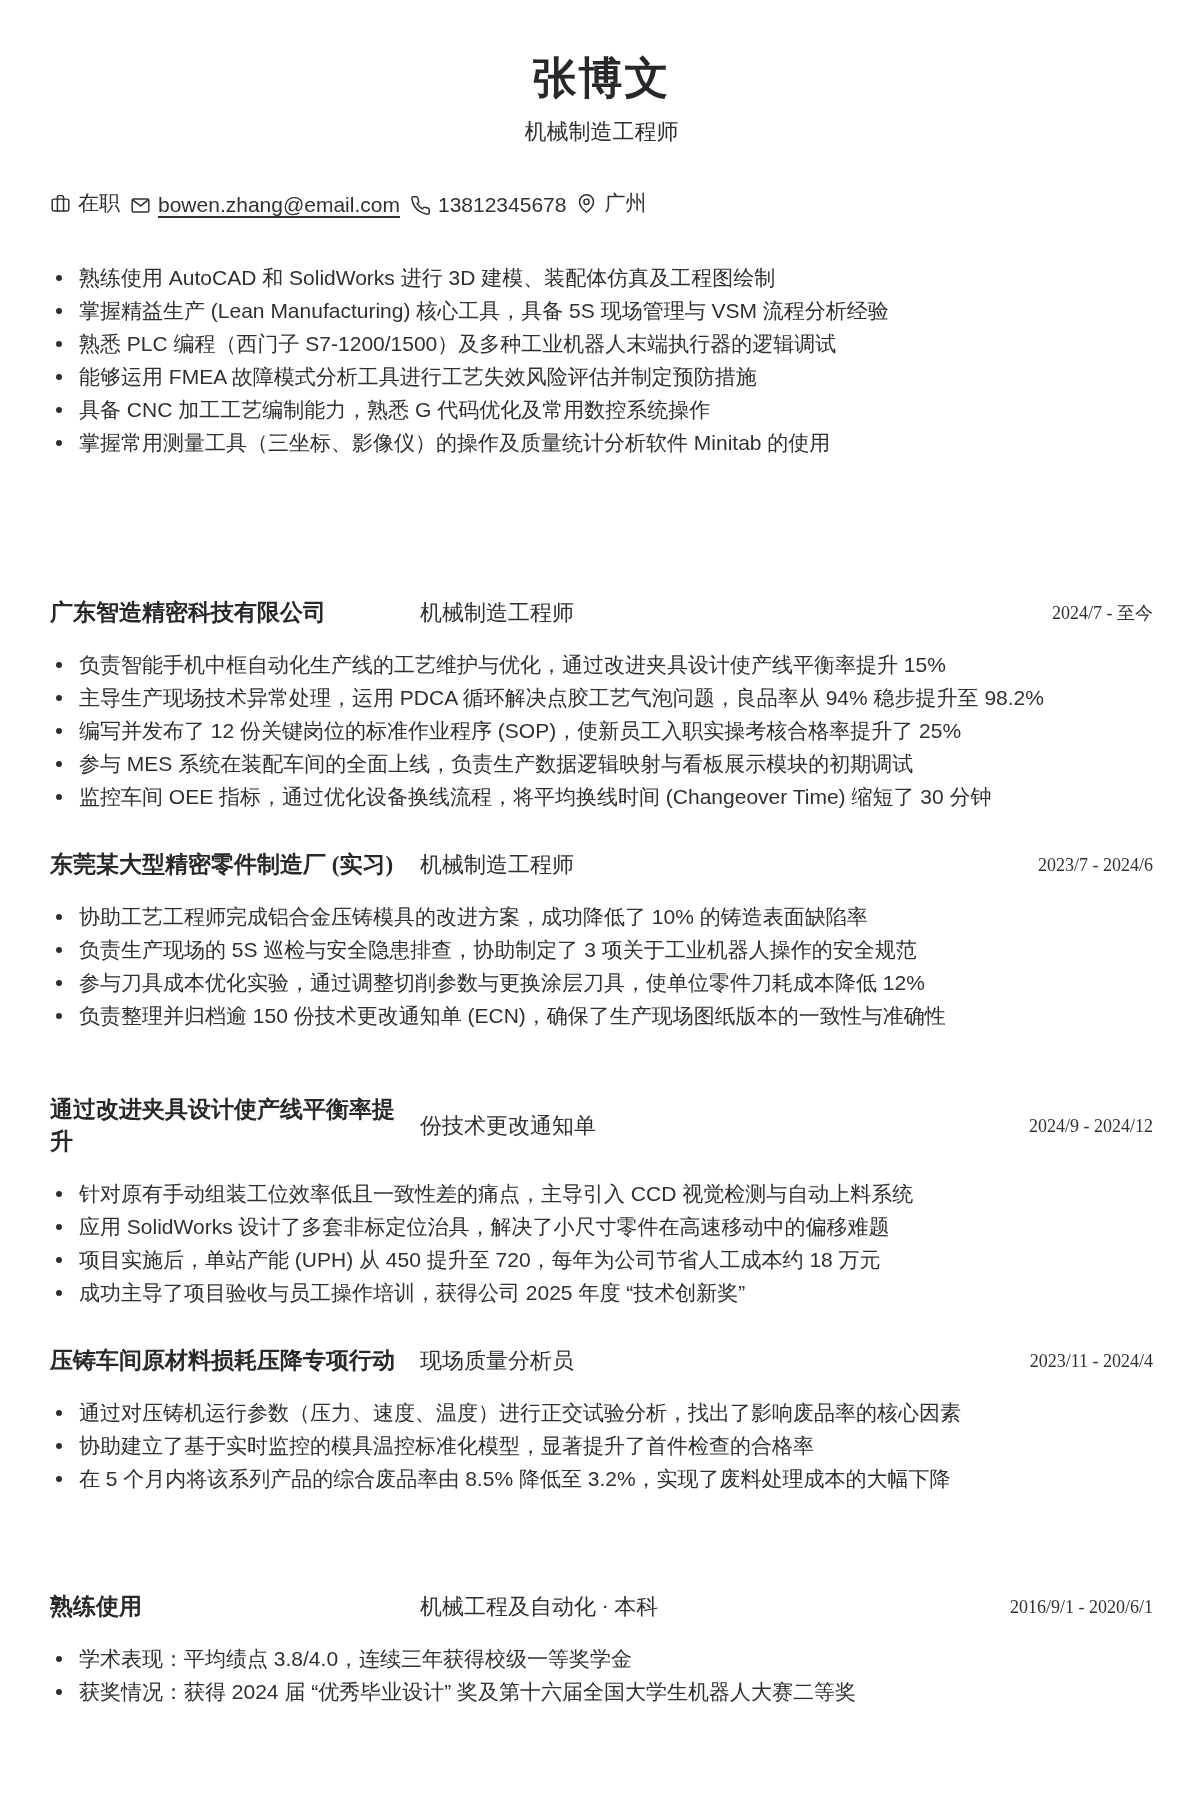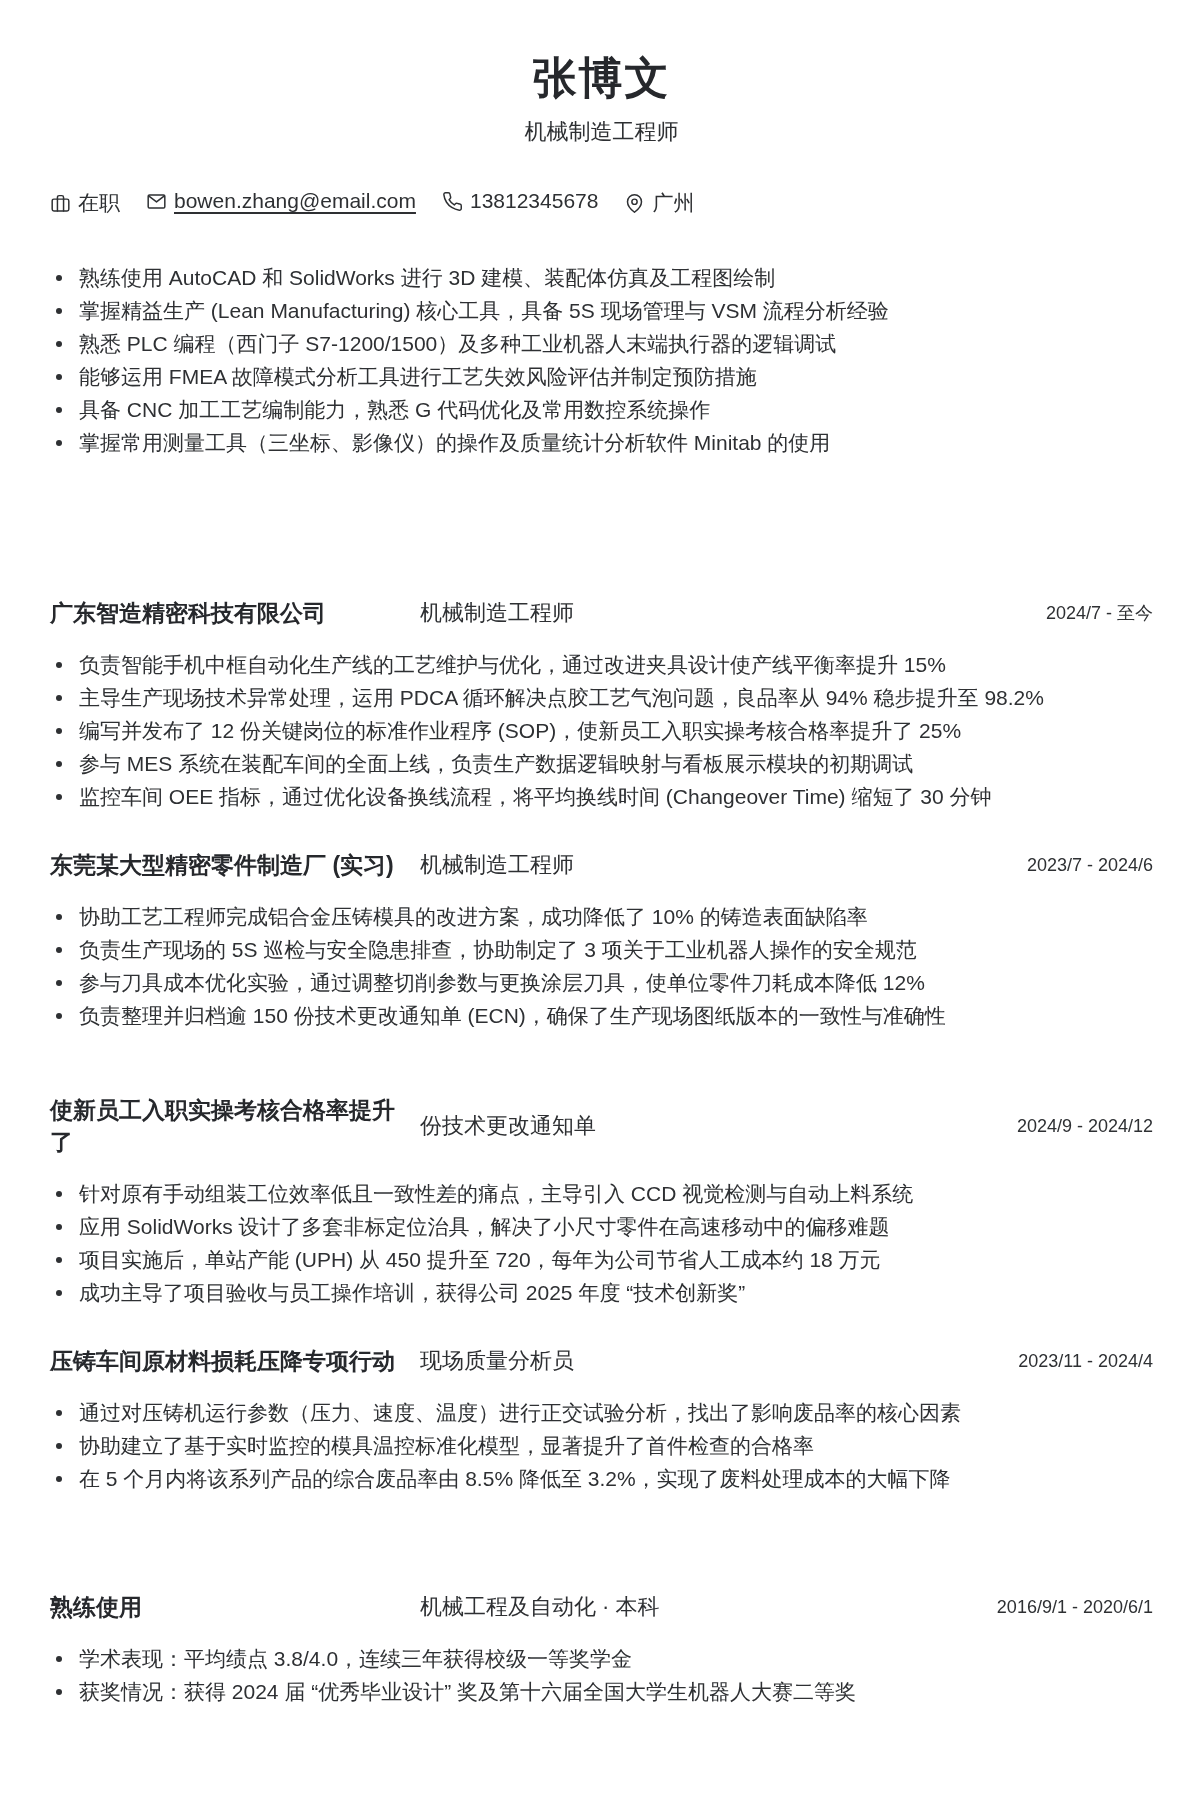--- a/index.html
+++ b/index.html
@@ -27,23 +27,23 @@
   }
   .subtitle {
     margin-top: 12px;
     text-align: center;
     font-size: 22px;
     color: #2e3033;
   }
   .contact {
     margin-top: 42px;
     display: flex;
-    align-items: flex-start;
+    align-items: flex-end;
     flex-wrap: wrap;
-    gap: 26px;
+    gap: 10px;
     font-size: 21px;
   }
   .contact-item { display: inline-flex; align-items: center; gap: 7px; }
   .contact-item svg { display: block; }
   .contact-item a { color: #2e3033; text-decoration: underline; text-underline-offset: 4px; }
   
   ul.bullets { list-style: none; margin: 0; padding: 0; }
   ul.bullets li {
     position: relative;
     padding-left: 29px;
@@ -63,20 +63,21 @@
   
   .skills { margin-top: 44px; }
   .section-experience { margin-top: 138px; }
   .section-projects   { margin-top: 62px; }
   .section-education  { margin-top: 96px; }
   .entry + .entry { margin-top: 36px; }
   .entry-header {
     display: flex;
     align-items: center;
     width: 100%;
+    font-family: Liberation Serif, serif;
   }
   .entry-title {
     flex: 0 0 370px;
     padding-right: 14px;
     font-size: 23px;
     font-weight: 700;
     color: #26282c;
     line-height: 32px;
   }
   .entry-role {
@@ -184,21 +185,21 @@
         <li>负责整理并归档逾 150 份技术更改通知单 (ECN)，确保了生产现场图纸版本的一致性与准确性</li>
       </ul>
     </div>
 
   </section>
 
   <section class="section-projects">
 
     <div class="entry">
       <div class="entry-header">
-        <div class="entry-title">使新员工入职实操考核合格率提升了</div>
+        <div class="entry-title">通过改进夹具设计使产线平衡率提升</div>
         <div class="entry-role">份技术更改通知单</div>
         <div class="entry-date">2024/9 - 2024/12</div>
       </div>
       <ul class="bullets">
         <li>针对原有手动组装工位效率低且一致性差的痛点，主导引入 CCD 视觉检测与自动上料系统</li>
         <li>应用 SolidWorks 设计了多套非标定位治具，解决了小尺寸零件在高速移动中的偏移难题</li>
         <li>项目实施后，单站产能 (UPH) 从 450 提升至 720，每年为公司节省人工成本约 18 万元</li>
         <li>成功主导了项目验收与员工操作培训，获得公司 2025 年度 “技术创新奖”</li>
       </ul>
     </div>

